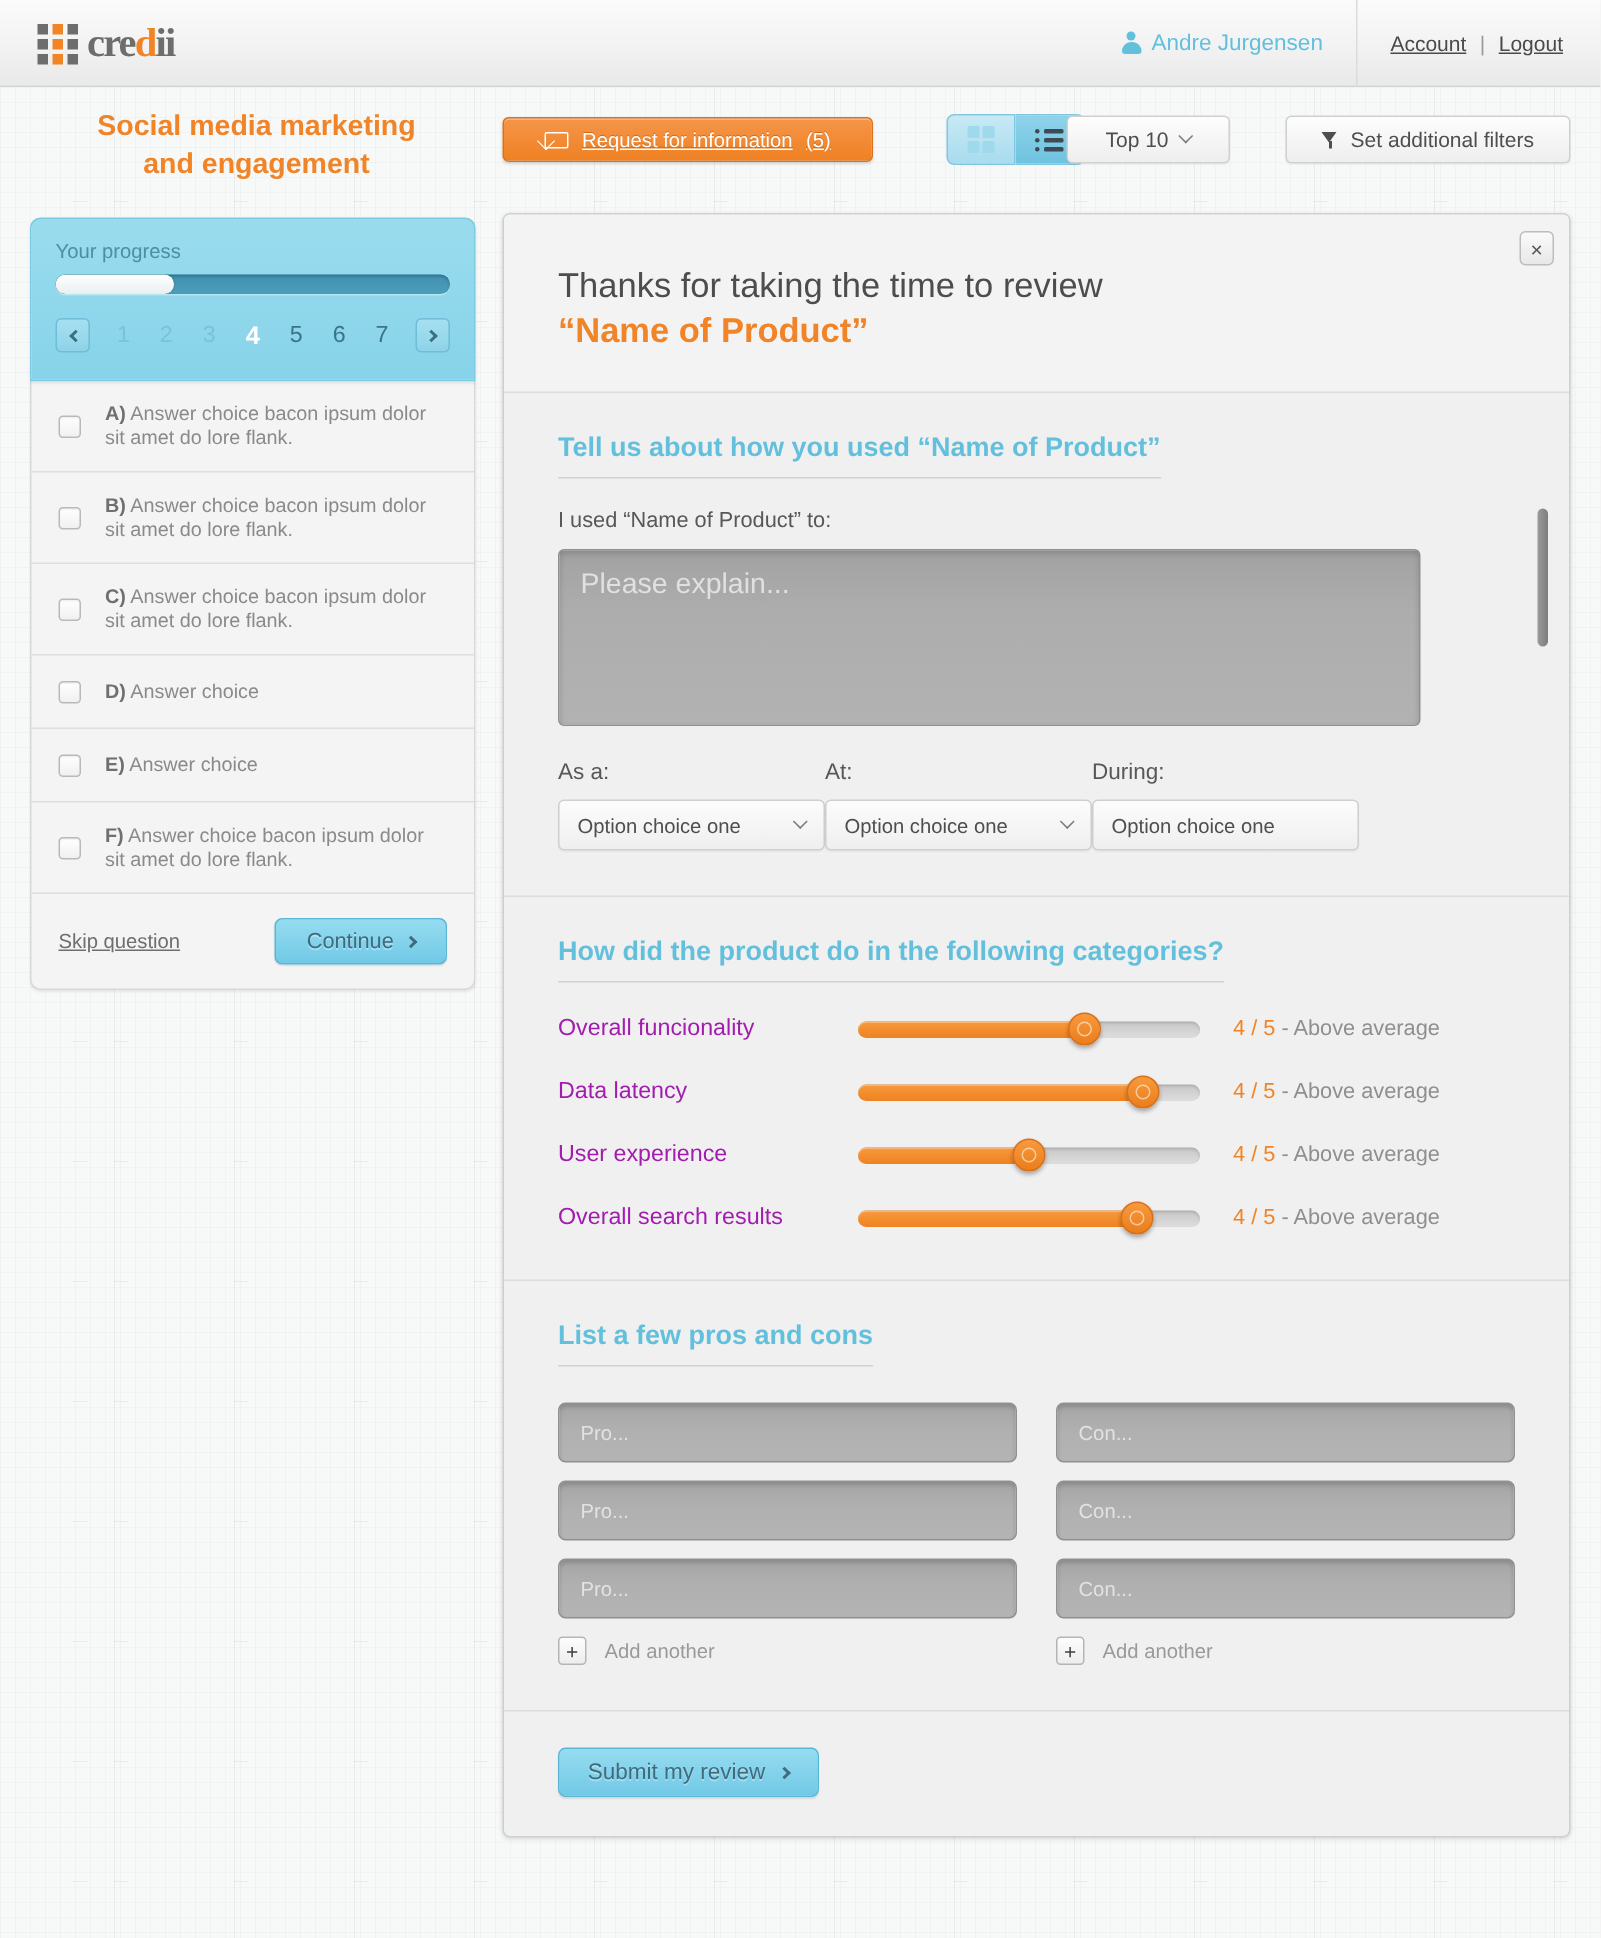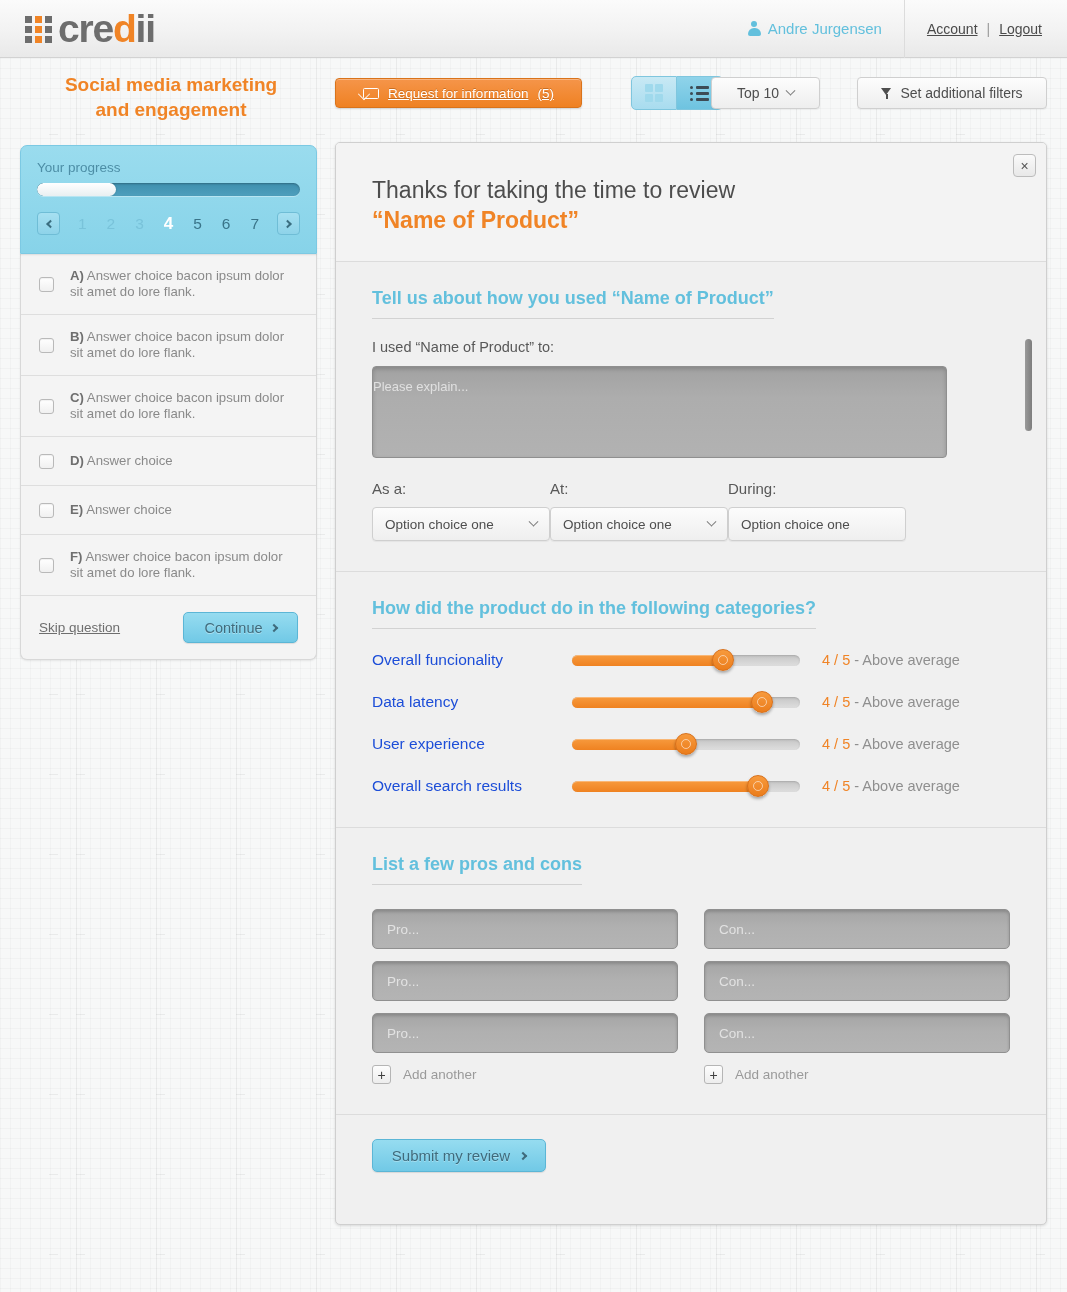--- a/index.html
+++ b/index.html
@@ -45,21 +45,21 @@
     display:flex; align-items:center;
     z-index:5;
   }
   .logo{ display:flex; align-items:center; margin-left:25px; }
   .logo-dots{
     display:grid; grid-template-columns:repeat(3,7px);
     grid-template-rows:repeat(3,7px); gap:3px; margin-right:6px; margin-top:2px;
   }
   .logo-dots i{ display:block; width:7px; height:7px; background:#6d6d6d; }
   .logo-dots i.o{ background:#f08426; }
-  .logo-text{ font-size:39px; font-weight:bold; letter-spacing:-1.2px; color:#6d6d6d; line-height:1; }
+  .logo-text{ font-size:27px; font-weight:bold; letter-spacing:-1.2px; color:#6d6d6d; line-height:1;font-family:Liberation Serif, serif; }
   .logo-text .orange{ color:#f08426; }
 
   .topbar-right{ margin-left:auto; display:flex; align-items:center; height:58px; }
   .user-block{
     display:flex; align-items:center; gap:7px;
     padding:0 22px 0 0; height:58px;
     border-right:1px solid #dcdcdc;
   }
   .user-name{ color:#63c0dd; font-size:15px; }
   .person-icon{ width:13px; height:15px; position:relative; display:inline-block; }
@@ -215,41 +215,41 @@
     border-radius:4px; background:linear-gradient(to right,#9a9a9a,#7d7d7d);
   }
   .section{ padding:26px 36px 30px; border-bottom:1px solid #dcdcdc; }
   .sec-title{
     font-size:18px; color:#63c0dd; font-weight:bold;
     padding-bottom:9px; display:inline-block;
     border-bottom:1px solid #d2d2d2;
   }
   .sub-label{ font-size:14.5px; color:#585858; margin:20px 0 11px; }
   .fake-textarea{
-    width:575px; height:92px; border-radius:4px;
+    width:575px; height:118px; border-radius:4px;
     background:linear-gradient(to bottom,#a2a2a2 0%,#adadad 35%,#b2b2b2 100%);
-    border:1px solid #8f8f8f; padding:12px 0;
-    color:#e0e0e0; font-size:13px;
+    border:1px solid #8f8f8f; padding:12px 14px;
+    color:#e0e0e0; font-size:19px;
     box-shadow:inset 0 2px 4px rgba(0,0,0,.18);
     cursor:text;
   }
   .triple{ display:flex; margin-top:22px; }
   .triple-col-label{ font-size:15px; color:#585858; margin-bottom:10px; }
   .select{
     width:178px; height:29px; border:1px solid #cfcfcf; border-radius:4px;
     background:linear-gradient(to bottom,#fcfcfc,#efefef);
     display:flex; align-items:center; gap:10px; padding:16px 12px;
     font-size:13.5px; color:#4e4e4e;
     box-shadow:0 1px 1px rgba(0,0,0,.05);
     cursor:pointer;
   }
   .select .chev{ margin-left:auto; }
 
   .rating-row{ display:flex; align-items:center; margin-top:20px; }
-  .rating-label{ width:200px; font-size:15.5px; color:#1d4ed8; }
+  .rating-label{ width:200px; font-size:15.5px; color:#a21caf; }
   .slider{ width:228px; position:relative; height:22px; display:flex; align-items:center; }
   .slider-track{
     width:100%; height:11px; border-radius:6px;
     background:linear-gradient(to bottom,#c6c6c6,#dedede);
     box-shadow:inset 0 1px 2px rgba(0,0,0,.15);
   }
   .slider-fill{
     position:absolute; left:0; height:11px; border-radius:6px;
     background:linear-gradient(to bottom,#f79a3d,#ef8221);
     box-shadow:inset 0 1px 0 rgba(255,255,255,.3);

